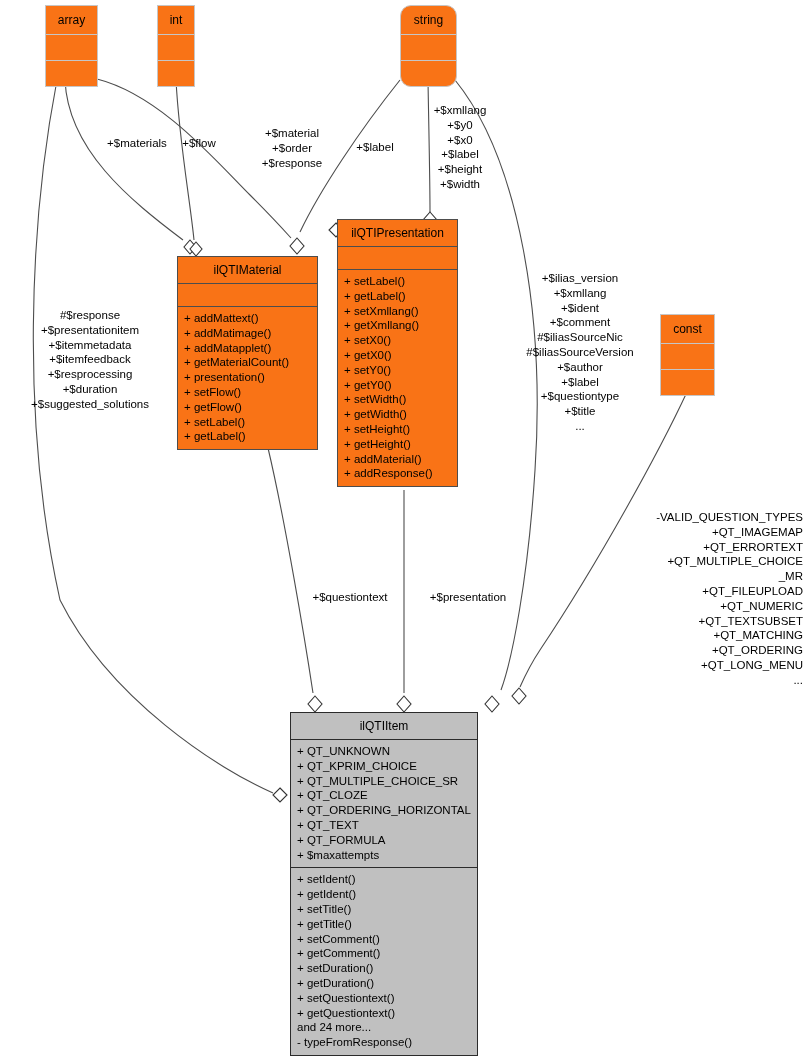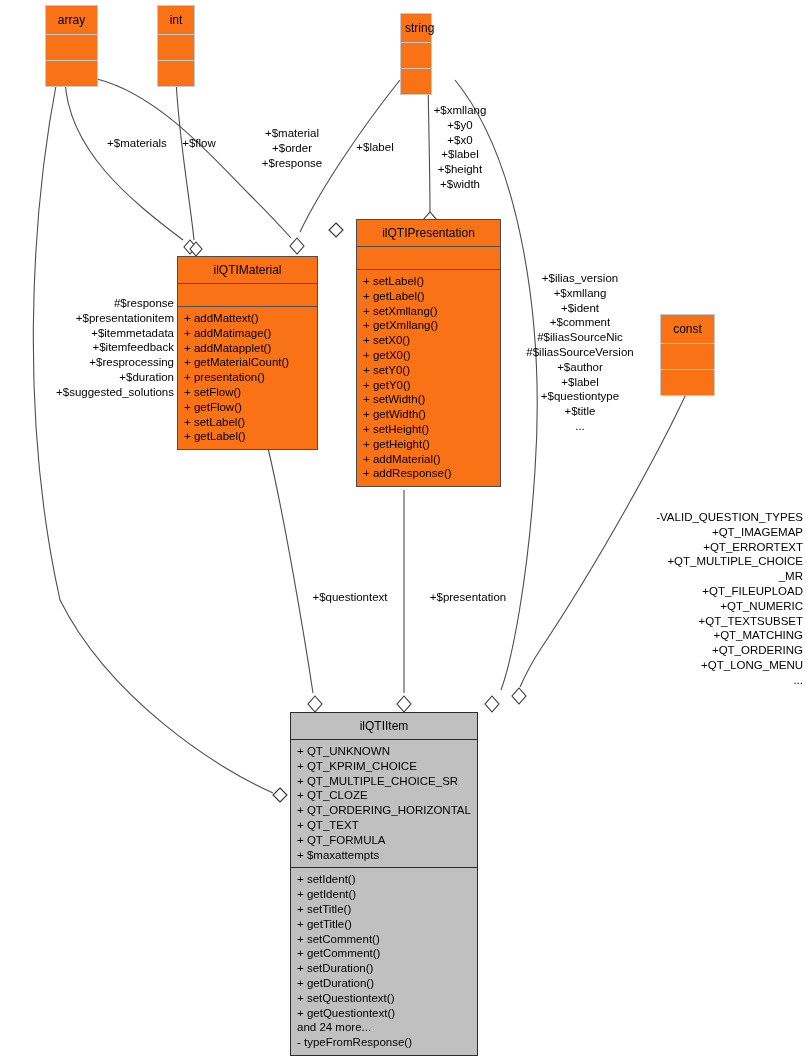--- a/index.html
+++ b/index.html
@@ -141,21 +141,21 @@
     <div class="sec empty"></div>
     <div class="sec empty"></div>
   </div>
 
   <div class="node plain" style="left:157px; top:5px; width:38px;">
     <div class="title">int</div>
     <div class="sec empty"></div>
     <div class="sec empty"></div>
   </div>
 
-  <div class="node plain" style="left:400px; top:13px; width:32px;">
+  <div class="node plain" style="left:400px; top:5px; width:57px;border-radius:11px;">
     <div class="title">string</div>
     <div class="sec empty"></div>
     <div class="sec empty"></div>
   </div>
 
   <div class="node plain" style="left:660px; top:314px; width:55px;">
     <div class="title">const</div>
     <div class="sec empty"></div>
     <div class="sec empty"></div>
   </div>
@@ -169,21 +169,21 @@
         <div class="row">+ addMatapplet()</div>
         <div class="row">+ getMaterialCount()</div>
         <div class="row">+ presentation()</div>
         <div class="row">+ setFlow()</div>
         <div class="row">+ getFlow()</div>
         <div class="row">+ setLabel()</div>
         <div class="row">+ getLabel()</div>
       </div>
   </div>
 
-  <div class="node detail" style="left:356px; top:219px; width:145px;">
+  <div class="node detail" style="left:337px; top:219px; width:121px;">
     <div class="title">ilQTIPresentation</div>
     <div class="sec empty" style="height:22px;"></div>
     <div class="sec">
         <div class="row">+ setLabel()</div>
         <div class="row">+ getLabel()</div>
         <div class="row">+ setXmllang()</div>
         <div class="row">+ getXmllang()</div>
         <div class="row">+ setX0()</div>
         <div class="row">+ getX0()</div>
         <div class="row">+ setY0()</div>
@@ -235,21 +235,21 @@
 
   <div class="elabel c" style="left:336px; top:140px; width:78px;">+$label</div>
 
   <div class="elabel c" style="left:410px; top:103px; width:100px;">+$xmllang
 +$y0
 +$x0
 +$label
 +$height
 +$width</div>
 
-  <div class="elabel c" style="left:6px; top:296px; width:168px;text-align:right;">#$response
+  <div class="elabel c" style="left:6px; top:308px; width:168px;">#$response
 +$presentationitem
 +$itemmetadata
 +$itemfeedback
 +$resprocessing
 +$duration
 +$suggested_solutions</div>
 
   <div class="elabel c" style="left:510px; top:271px; width:140px;">+$ilias_version
 +$xmllang
 +$ident

